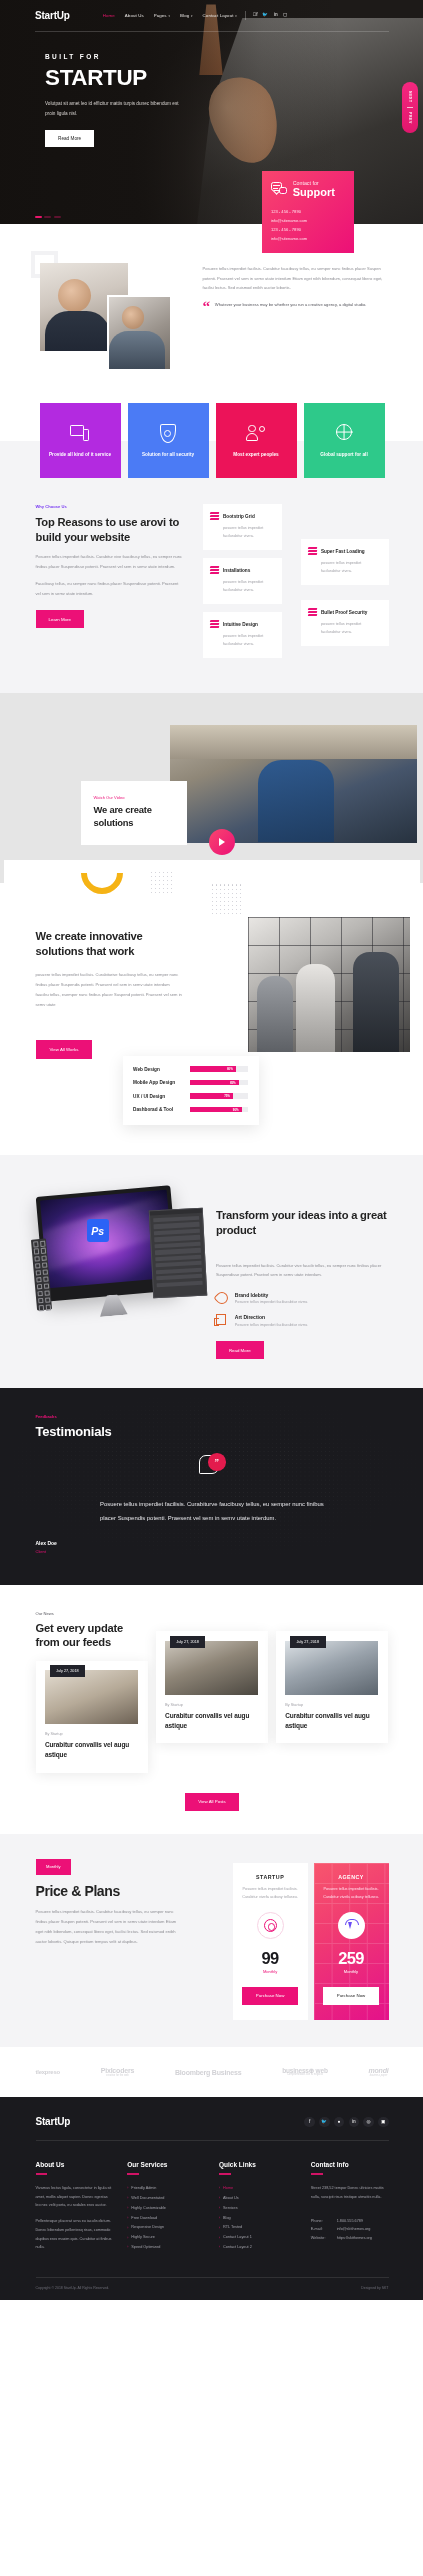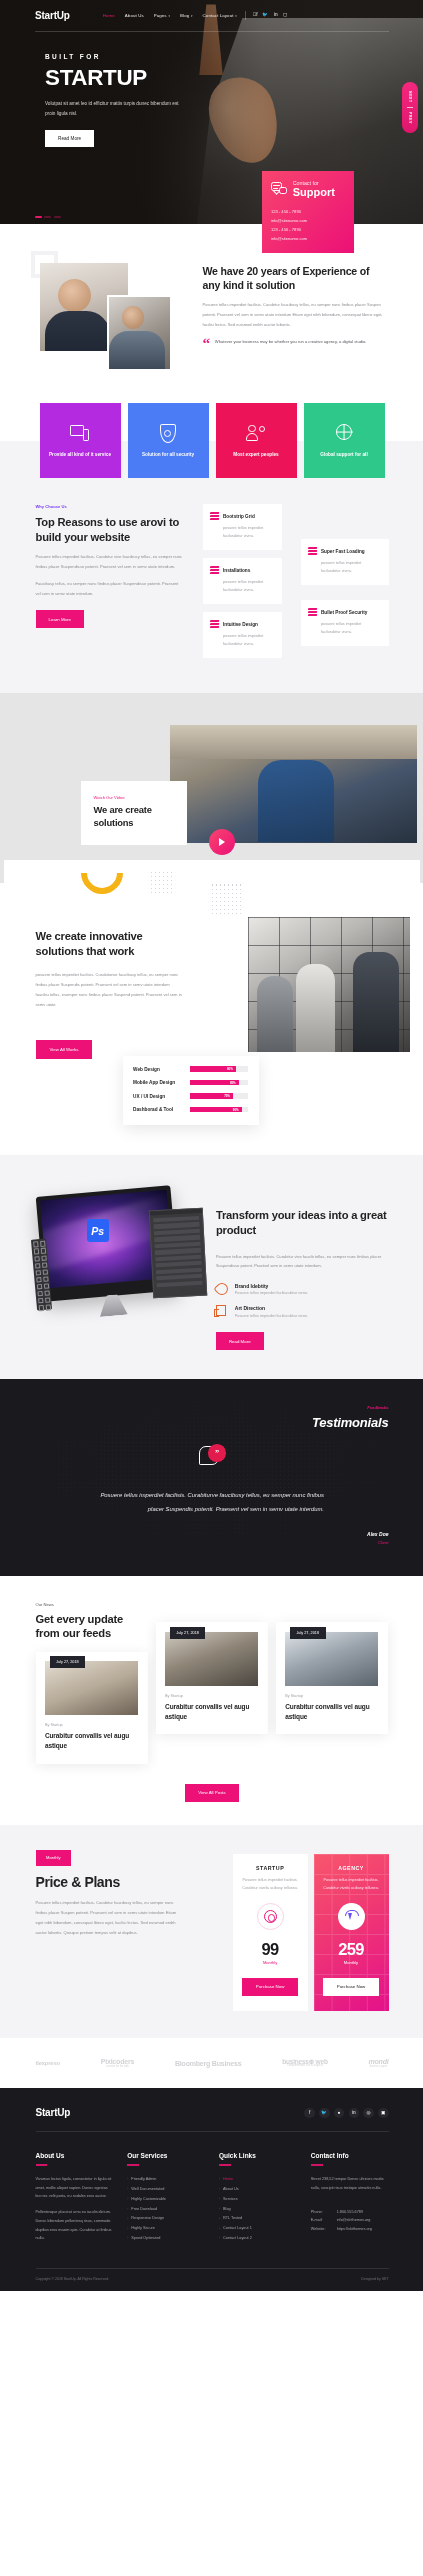--- a/index.html
+++ b/index.html
@@ -341,21 +341,21 @@
     border:0.6px solid #4b4b50; z-index:5; padding:2.9px; transform:rotate(-3deg);
   }
   .ps-panel .hd{ height:4.1px; background:#2e2e31; margin:-2.9px -2.9px 2.9px; }
   .ps-panel .ln{ height:4.1px; background:#4a4a4f; margin-bottom:2.4px; border-radius:0.6px; }
   .imac .stand{
     position:absolute; left:50%; bottom:-20px; width:28px; height:21px;
     background:linear-gradient(180deg,#c9c9cd,#95959a); transform:translateX(-50%);
     clip-path:polygon(32% 0,68% 0,100% 100%,0 100%);
   }
   .tr-right{ flex:1; padding-top:20px; }
-  .tr-title{ font-size:11.2px; font-weight:bold; line-height:1.3; letter-spacing:-0.2px; margin-bottom:14px;}
+  .tr-title{ font-size:11.2px; font-weight:bold; line-height:1.3; letter-spacing:-0.2px; margin-bottom:23px;}
   .tr-p{ font-size:4.1px; line-height:2.4; color:#8d8d93; margin-bottom:11.8px; }
   .tr-feat{ display:flex; gap:5.9px; margin-bottom:9.4px; align-items:flex-start;}
   .tr-feat-ico{ width:13px; height:13px; flex:none; position:relative; }
   .rocket{
     width:11.8px;height:11.8px;border:0.9px solid #e0642c;border-radius:50% 50% 50% 2.4px;
     transform:rotate(45deg);
   }
   .artdir{ width:10.6px; height:10.6px; border:0.9px solid #e0642c; position:relative; }
   .artdir:after{ content:""; position:absolute; left:-2.9px; top:2.4px; width:3.5px; height:5.9px; border:0.9px solid #e0642c; border-right:none;}
   .tr-feat-title{ font-size:5px; font-weight:bold; margin-bottom:2.4px; }
@@ -363,21 +363,21 @@
 
   
   .testi{ background:#1a1a1e; padding:26px 0 31px; position:relative; overflow:hidden;}
   .testi .map{
     position:absolute; inset:0; opacity:.055;
     background-image:radial-gradient(circle, #fff 0.6px, transparent 0.7px);
     background-size:4.1px 4.1px;
     -webkit-mask-image:radial-gradient(ellipse 70% 60% at 50% 45%, #000 30%, transparent 75%);
     mask-image:radial-gradient(ellipse 70% 60% at 50% 45%, #000 30%, transparent 75%);
   }
-  .testi-inner{ position:relative; text-align:right;font-style:italic; }
+  .testi-inner{ position:relative; text-align:left; }
   .kicker-pink{ color:#ec1077; font-size:4.1px; font-weight:bold; margin-bottom:4.7px; }
   .testi-title{ color:#fff; font-size:13px; font-weight:bold; letter-spacing:-0.2px; margin-bottom:14px;}
   .testi-bubble{ width:27px; height:27px; margin:0 auto 16.5px; position:relative; }
   .testi-bubble .ghost{
     position:absolute; left:0; top:2.4px; width:20px; height:19px;
     border:0.9px solid #fff; border-radius:7px 7px 7px 1.2px;
   }
   .testi-bubble .dot{
     position:absolute; right:0; top:0; width:17.6px; height:17.6px; border-radius:50%;
     background:#e31b4d; color:#fff; font-size:8.8px; font-weight:bold;
@@ -582,21 +582,20 @@
 
   <section class="about">
     <div class="container">
       <div class="about-grid">
         <div class="about-imgs">
           <div class="sq"></div>
           <div class="ph-main"></div>
           <div class="ph-side"></div>
         </div>
         <div class="about-text">
-          <div class="about-title">We have 20 years of Experience of any kind it solution</div>
           <div class="about-p">Posuere tellus imperdiet facilisis. Curabitur faucibusy tellus, eu semper nunc finibus placer Suspen potenti. Praesent vel sem in semv utate interdum Etiam eget nibh bibendum, consequat libero eget, facilisi lectus. Sed euismod enibh auctor lobortis.</div>
           <div class="quote-row">
             <div class="quote-mark">“</div>
             <div class="quote-text">Whatever your business may be whether you run a creative agency, a digital studio.</div>
           </div>
         </div>
       </div>
     </div>
   </section>
 

